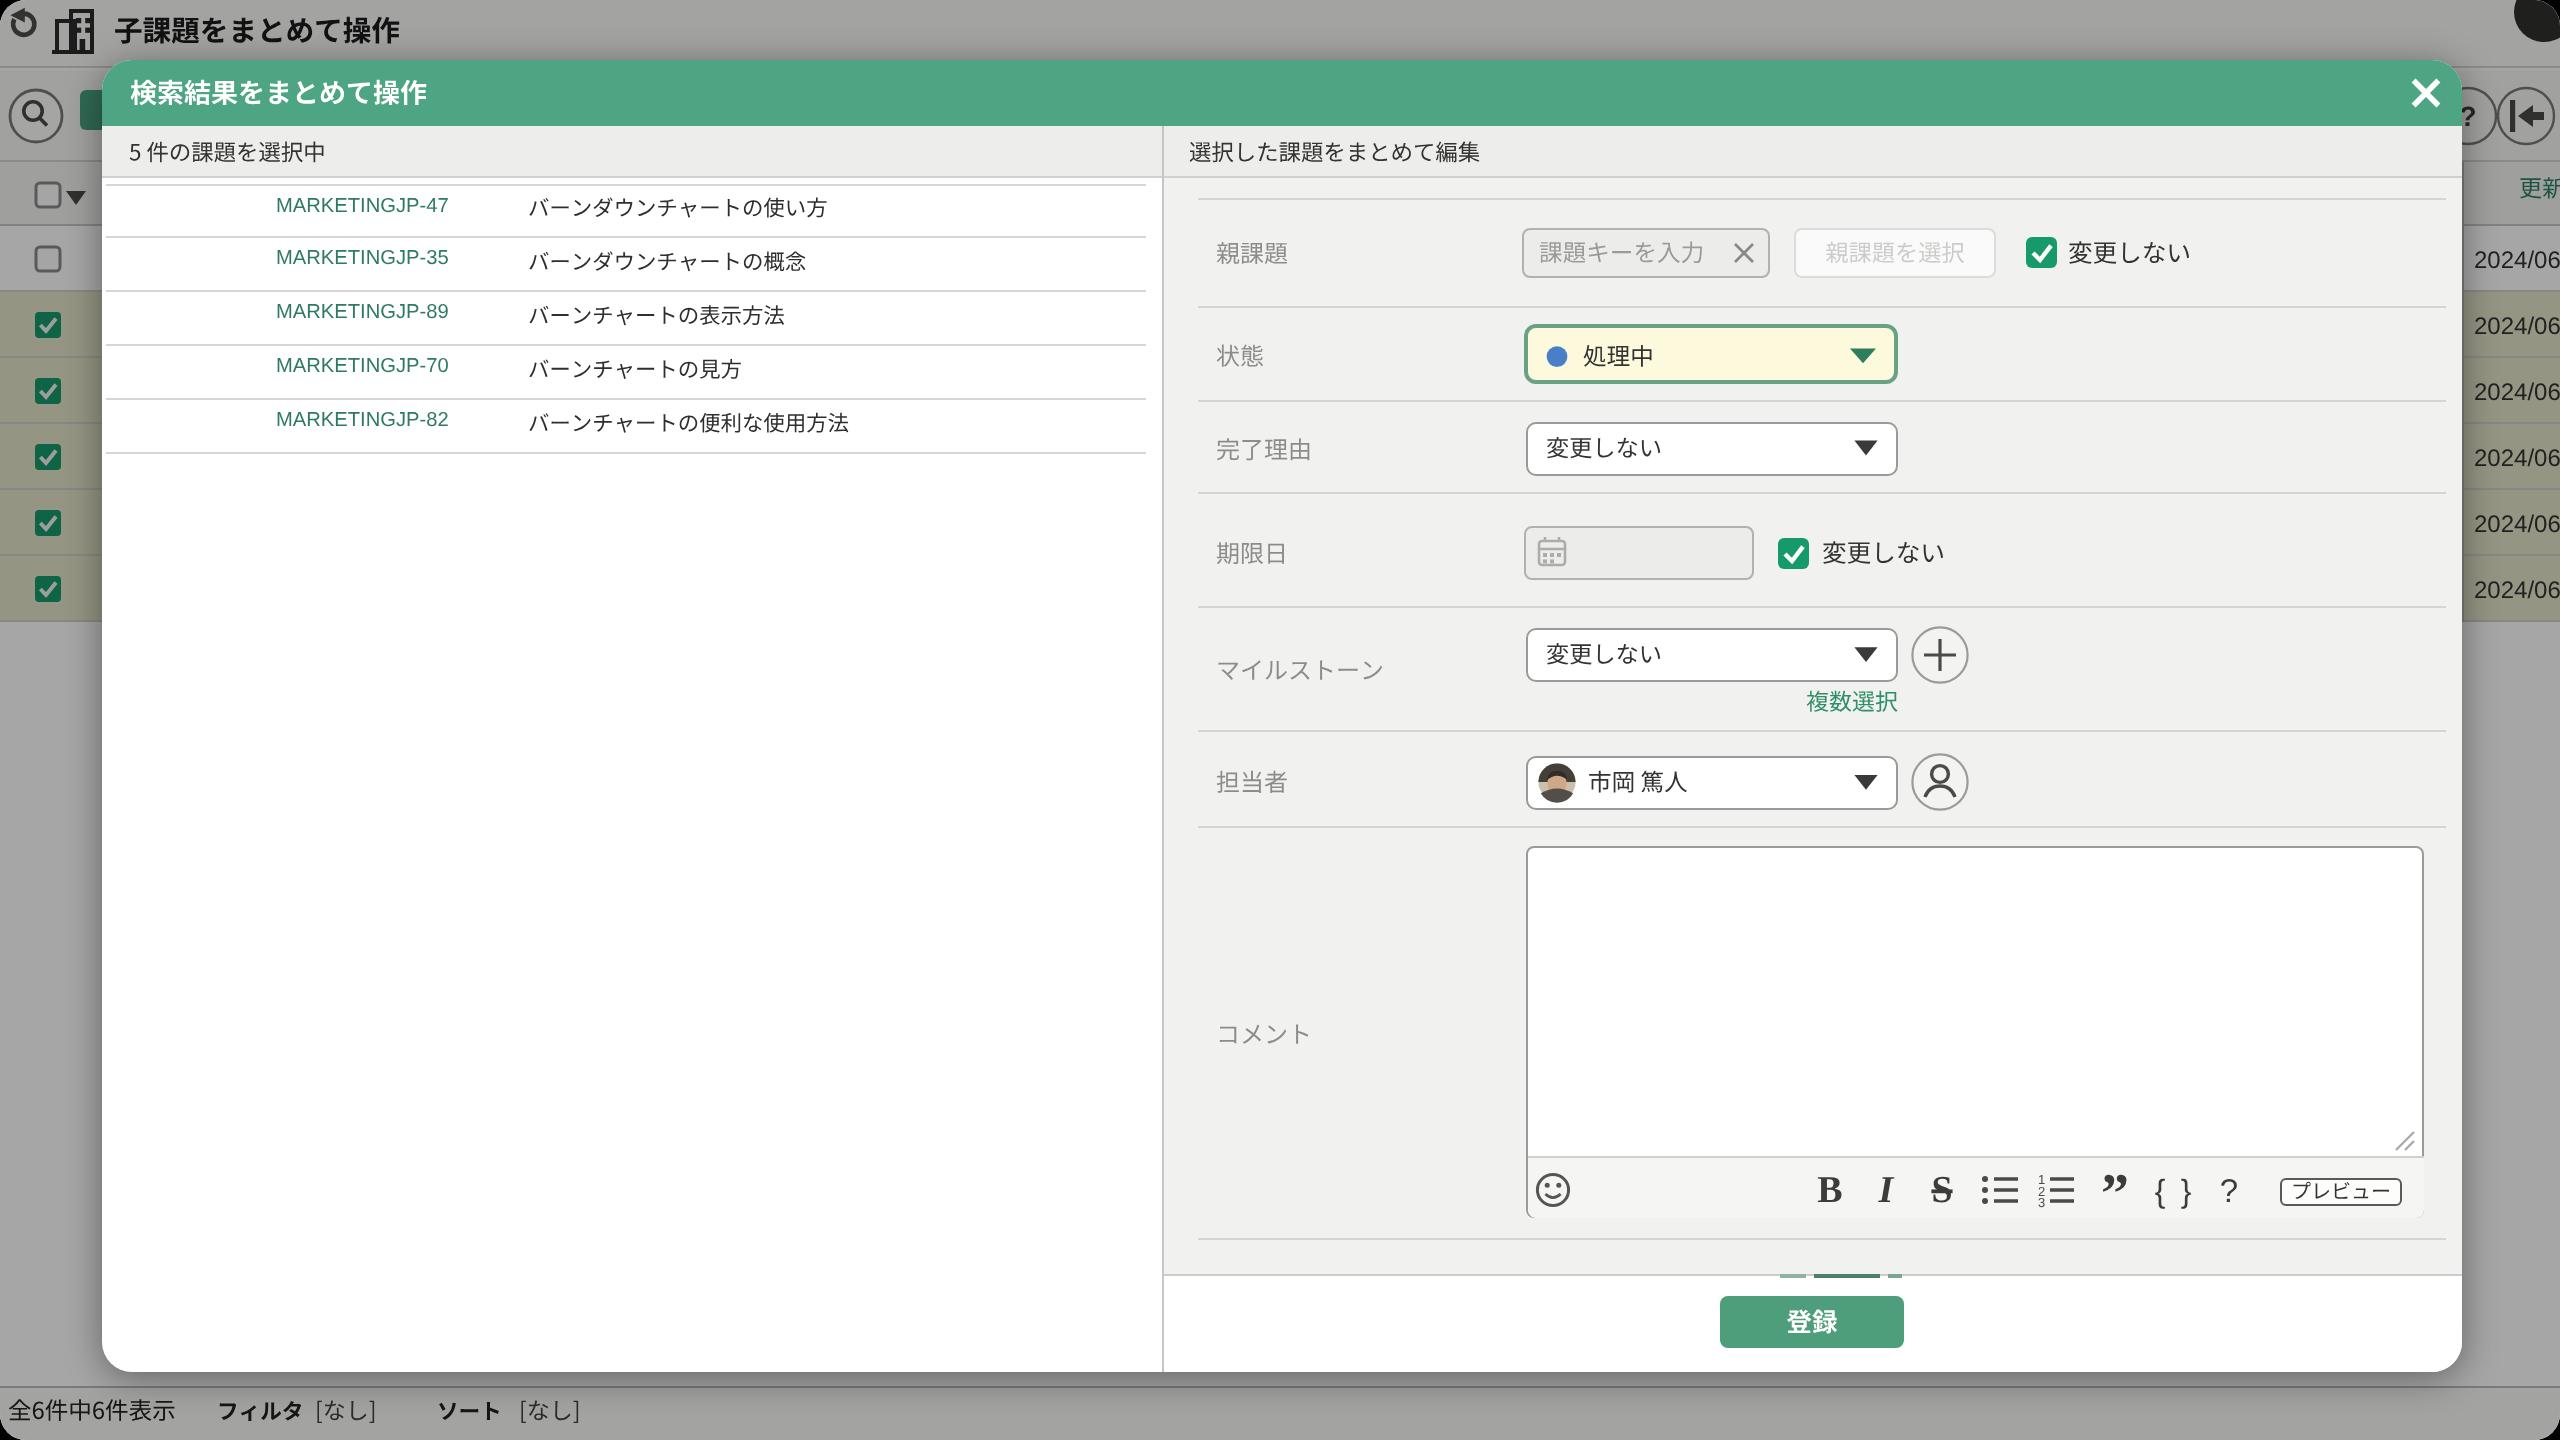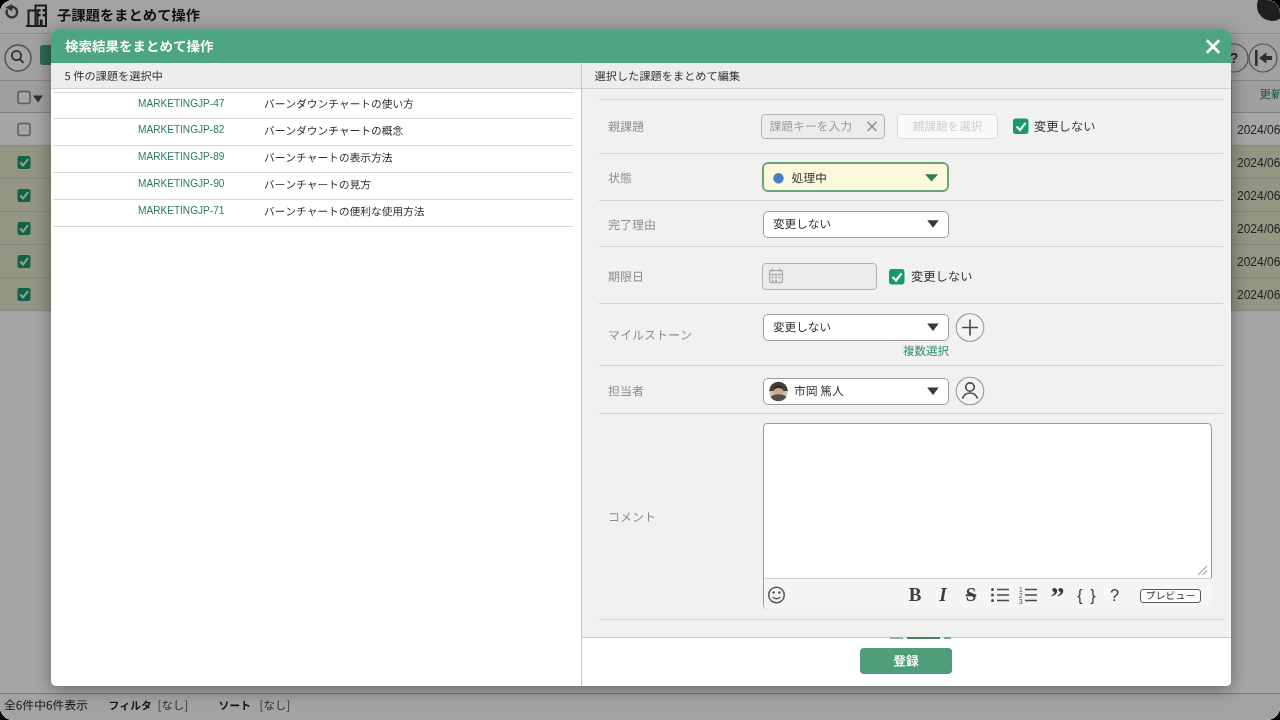--- a/index.html
+++ b/index.html
@@ -211,37 +211,37 @@
         <path d="M20.2,195.5 L23,198.5 L28,192.2" fill="none" stroke="#f2f2f0" stroke-width="2"></path>
         <rect x="17.5" y="222.0" width="13" height="13" rx="2" fill="#169a6b"></rect>
         <path d="M20.2,228.5 L23,231.5 L28,225.2" fill="none" stroke="#f2f2f0" stroke-width="2"></path>
         <rect x="17.5" y="255.0" width="13" height="13" rx="2" fill="#169a6b"></rect>
         <path d="M20.2,261.5 L23,264.5 L28,258.2" fill="none" stroke="#f2f2f0" stroke-width="2"></path>
         <rect x="17.5" y="288.0" width="13" height="13" rx="2" fill="#169a6b"></rect>
         <path d="M20.2,294.5 L23,297.5 L28,291.2" fill="none" stroke="#f2f2f0" stroke-width="2"></path>
       </svg>
  </div>
  <div id="ovl" class="ab" style="left:0;top:0;width:1280px;height:720px;background:rgba(0,0,0,0.35)"></div>
- <div id="modal" class="ab" style="left:51px;top:30px;width:1180px;height:656px;border-radius:5px;overflow:hidden;background:#fff;box-shadow:0 3px 18px rgba(0,0,0,0.4)">
+ <div id="modal" class="ab" style="left:51px;top:30px;width:1180px;height:656px;border-radius:15px;overflow:hidden;background:#fff;box-shadow:0 3px 18px rgba(0,0,0,0.4)">
   <div class="ab" style="left:0;top:0;width:1180px;height:33px;background:#4ea584"></div>
   <div class="ab" style="left:0;top:33px;width:1180px;height:26px;background:#ededeb;border-bottom:1px solid #d0d0ce"></div>
   <div class="ab" style="left:530px;top:59px;width:650px;height:549px;background:#f1f1ef"></div>
   <div class="ab" style="left:530px;top:607px;width:650px;height:49px;background:#fff;border-top:1px solid #ccc"></div>
   <div class="ab" style="left:530px;top:33px;width:1px;height:623px;background:#c6c6c4"></div>
   <div style="position:absolute;left:2px;top:62px;width:520px;height:1px;background:#d6d6d4"></div>
       <div style="position:absolute;left:2px;top:88px;width:520px;height:1px;background:#d6d6d4"></div>
       <div style="position:absolute;left:2px;top:115px;width:520px;height:1px;background:#d6d6d4"></div>
       <div style="position:absolute;left:2px;top:142px;width:520px;height:1px;background:#d6d6d4"></div>
       <div style="position:absolute;left:2px;top:169px;width:520px;height:1px;background:#d6d6d4"></div>
       <div style="position:absolute;left:2px;top:196px;width:520px;height:1px;background:#d6d6d4"></div>
   <div style="position:absolute;left:87px;top:67.5px;font-size:10.1px;color:#2f7a63">MARKETINGJP-47</div>
-      <div style="position:absolute;left:87px;top:94.4px;font-size:10.1px;color:#2f7a63">MARKETINGJP-82</div>
+      <div style="position:absolute;left:87px;top:94.4px;font-size:10.1px;color:#2f7a63">MARKETINGJP-35</div>
       <div style="position:absolute;left:87px;top:121.3px;font-size:10.1px;color:#2f7a63">MARKETINGJP-89</div>
-      <div style="position:absolute;left:87px;top:148.2px;font-size:10.1px;color:#2f7a63">MARKETINGJP-90</div>
-      <div style="position:absolute;left:87px;top:175.1px;font-size:10.1px;color:#2f7a63">MARKETINGJP-71</div>
+      <div style="position:absolute;left:87px;top:148.2px;font-size:10.1px;color:#2f7a63">MARKETINGJP-70</div>
+      <div style="position:absolute;left:87px;top:175.1px;font-size:10.1px;color:#2f7a63">MARKETINGJP-82</div>
   <div style="position:absolute;left:548px;top:69px;width:624px;height:1px;background:#d4d4d2"></div>
       <div style="position:absolute;left:548px;top:123px;width:624px;height:1px;background:#d4d4d2"></div>
       <div style="position:absolute;left:548px;top:170px;width:624px;height:1px;background:#d4d4d2"></div>
       <div style="position:absolute;left:548px;top:216px;width:624px;height:1px;background:#d4d4d2"></div>
       <div style="position:absolute;left:548px;top:272.5px;width:624px;height:1px;background:#d4d4d2"></div>
       <div style="position:absolute;left:548px;top:334.5px;width:624px;height:1px;background:#d4d4d2"></div>
       <div style="position:absolute;left:548px;top:382.5px;width:624px;height:1px;background:#d4d4d2"></div>
       <div style="position:absolute;left:548px;top:588.5px;width:624px;height:1px;background:#d4d4d2"></div>
   <div class="ab" style="left:710px;top:84px;width:124px;height:25px;background:#ececea;border:1px solid #b1b1af;border-radius:4px"></div>
   <div class="ab" style="left:846px;top:84px;width:101px;height:25px;background:#fafafa;border:1px solid #dcdcda;border-radius:4px"></div>

